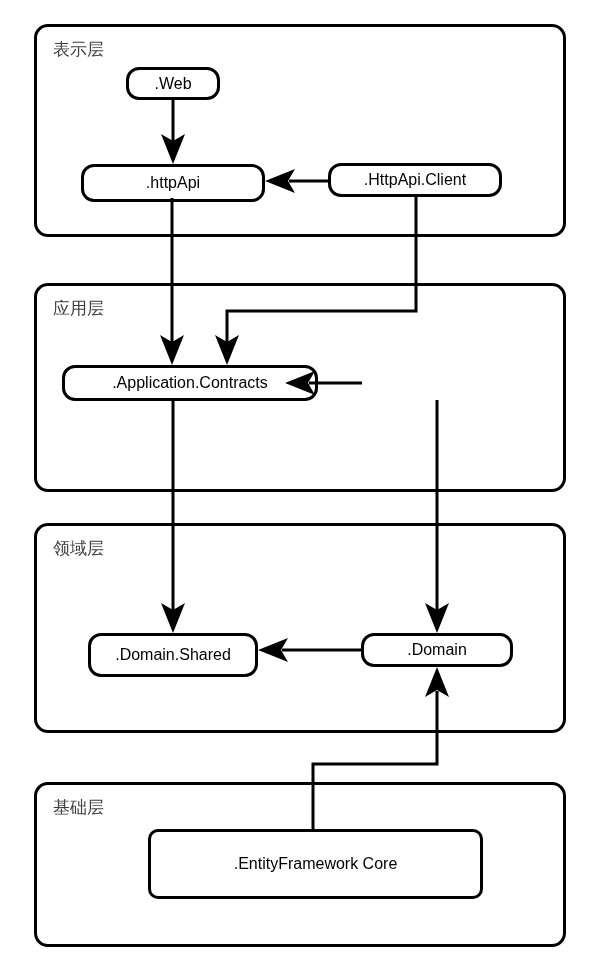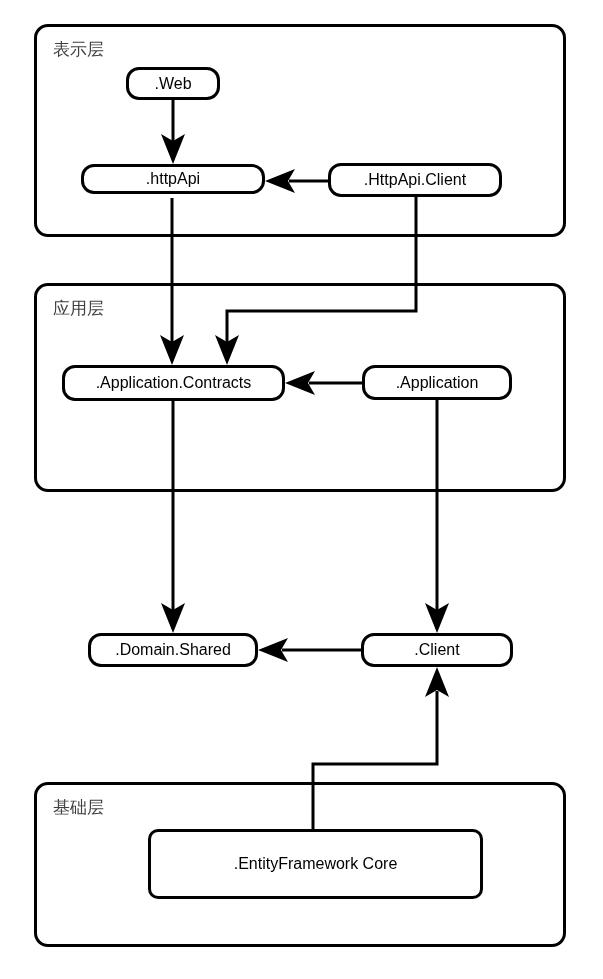--- a/index.html
+++ b/index.html
@@ -50,25 +50,25 @@
   .node.big {
     border-radius: 10px;
     align-items: center;
   }
   #layer-presentation { left: 34px; top: 24px;  width: 532px; height: 213px; }
   #layer-application  { left: 34px; top: 283px; width: 532px; height: 209px; }
   #layer-domain       { left: 34px; top: 523px; width: 532px; height: 210px; }
   #layer-infrastructure { left: 34px; top: 782px; width: 532px; height: 165px; }
 
   #node-web            { left: 126px; top: 67px;  width: 94px;  height: 33px; }
-  #node-httpapi        { left: 81px;  top: 164px; width: 184px; height: 30px; }
+  #node-httpapi        { left: 81px;  top: 164px; width: 184px; height: 38px; }
   #node-httpapi-client { left: 328px; top: 163px; width: 174px; height: 34px; text-align: center; }
-  #node-app-contracts  { left: 62px;  top: 365px; width: 223px; height: 36px; }
+  #node-app-contracts  { left: 62px;  top: 365px; width: 256px; height: 36px; }
   #node-application    { left: 362px; top: 365px; width: 150px; height: 35px; }
-  #node-domain-shared  { left: 88px;  top: 633px; width: 170px; height: 34px; }
+  #node-domain-shared  { left: 88px;  top: 633px; width: 170px; height: 44px; }
   #node-domain         { left: 361px; top: 633px; width: 152px; height: 34px; }
   #node-efcore         { left: 148px; top: 829px; width: 335px; height: 70px; }
 
   .connectors {
     position: absolute;
     left: 0;
     top: 0;
     z-index: 3;
     pointer-events: none;
   }
@@ -87,44 +87,44 @@
 <body>
 
 <div class="canvas">
 
   <div class="layer" id="layer-presentation">
     <span class="layer-label">表示层</span>
   </div>
   <div class="layer" id="layer-application">
     <span class="layer-label">应用层</span>
   </div>
+  <div class="layer" id="layer-domain">
+    <span class="layer-label">领域层</span>
+  </div>
   <div class="layer" id="layer-infrastructure">
     <span class="layer-label">基础层</span>
   </div>
 
   <div class="node" id="node-web">
     <span>.Web</span>
   </div>
   <div class="node" id="node-httpapi">
     <span>.httpApi</span>
   </div>
   <div class="node" id="node-httpapi-client">
     <span>.HttpApi.Client</span>
   </div>
   <div class="node" id="node-app-contracts">
     <span>.Application.Contracts</span>
   </div>
-  <div class="node" id="node-application">
-    <span>.Application</span>
-  </div>
   <div class="node" id="node-domain-shared">
     <span>.Domain.Shared</span>
   </div>
   <div class="node" id="node-domain">
-    <span>.Client</span>
+    <span>.Domain</span>
   </div>
   <div class="node big" id="node-efcore">
     <span>.EntityFramework Core</span>
   </div>
 
   <svg class="connectors" width="603" height="979" viewBox="0 0 603 979">
 
     <path class="wire" d="M173,100 V141"></path>
     <path class="head" d="M173,164 L161,134 L173,141 L185,134 Z"></path>
 

